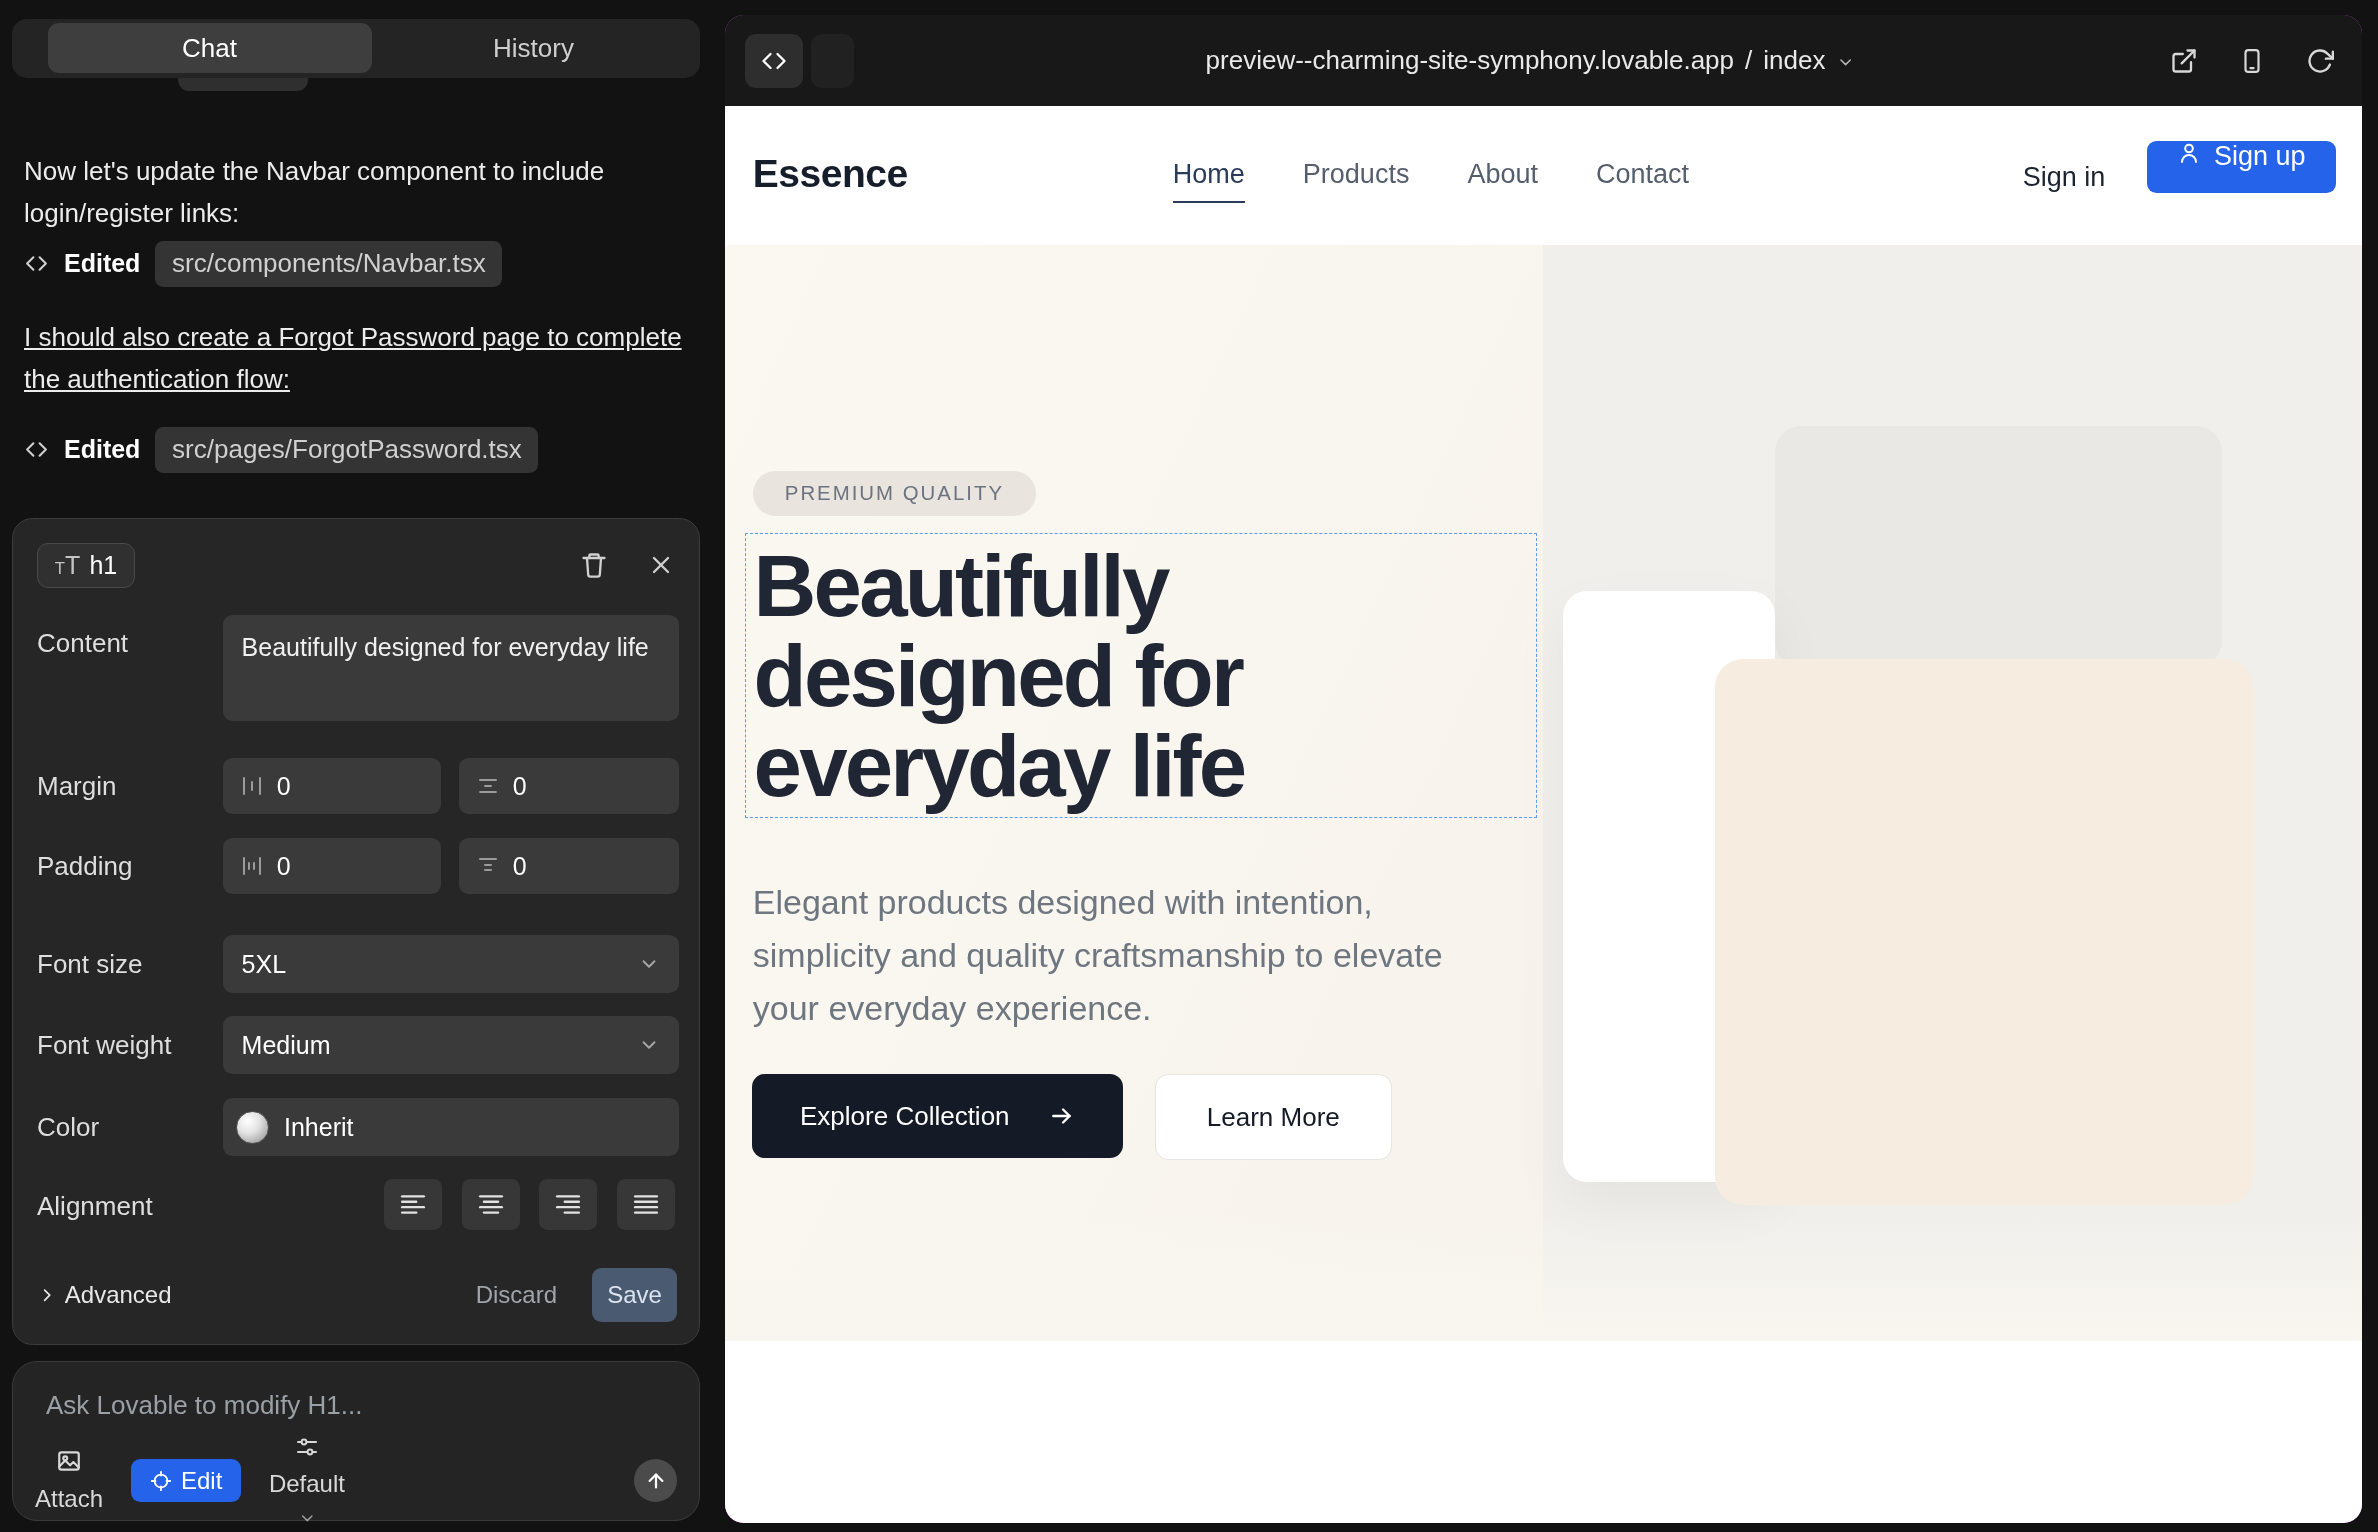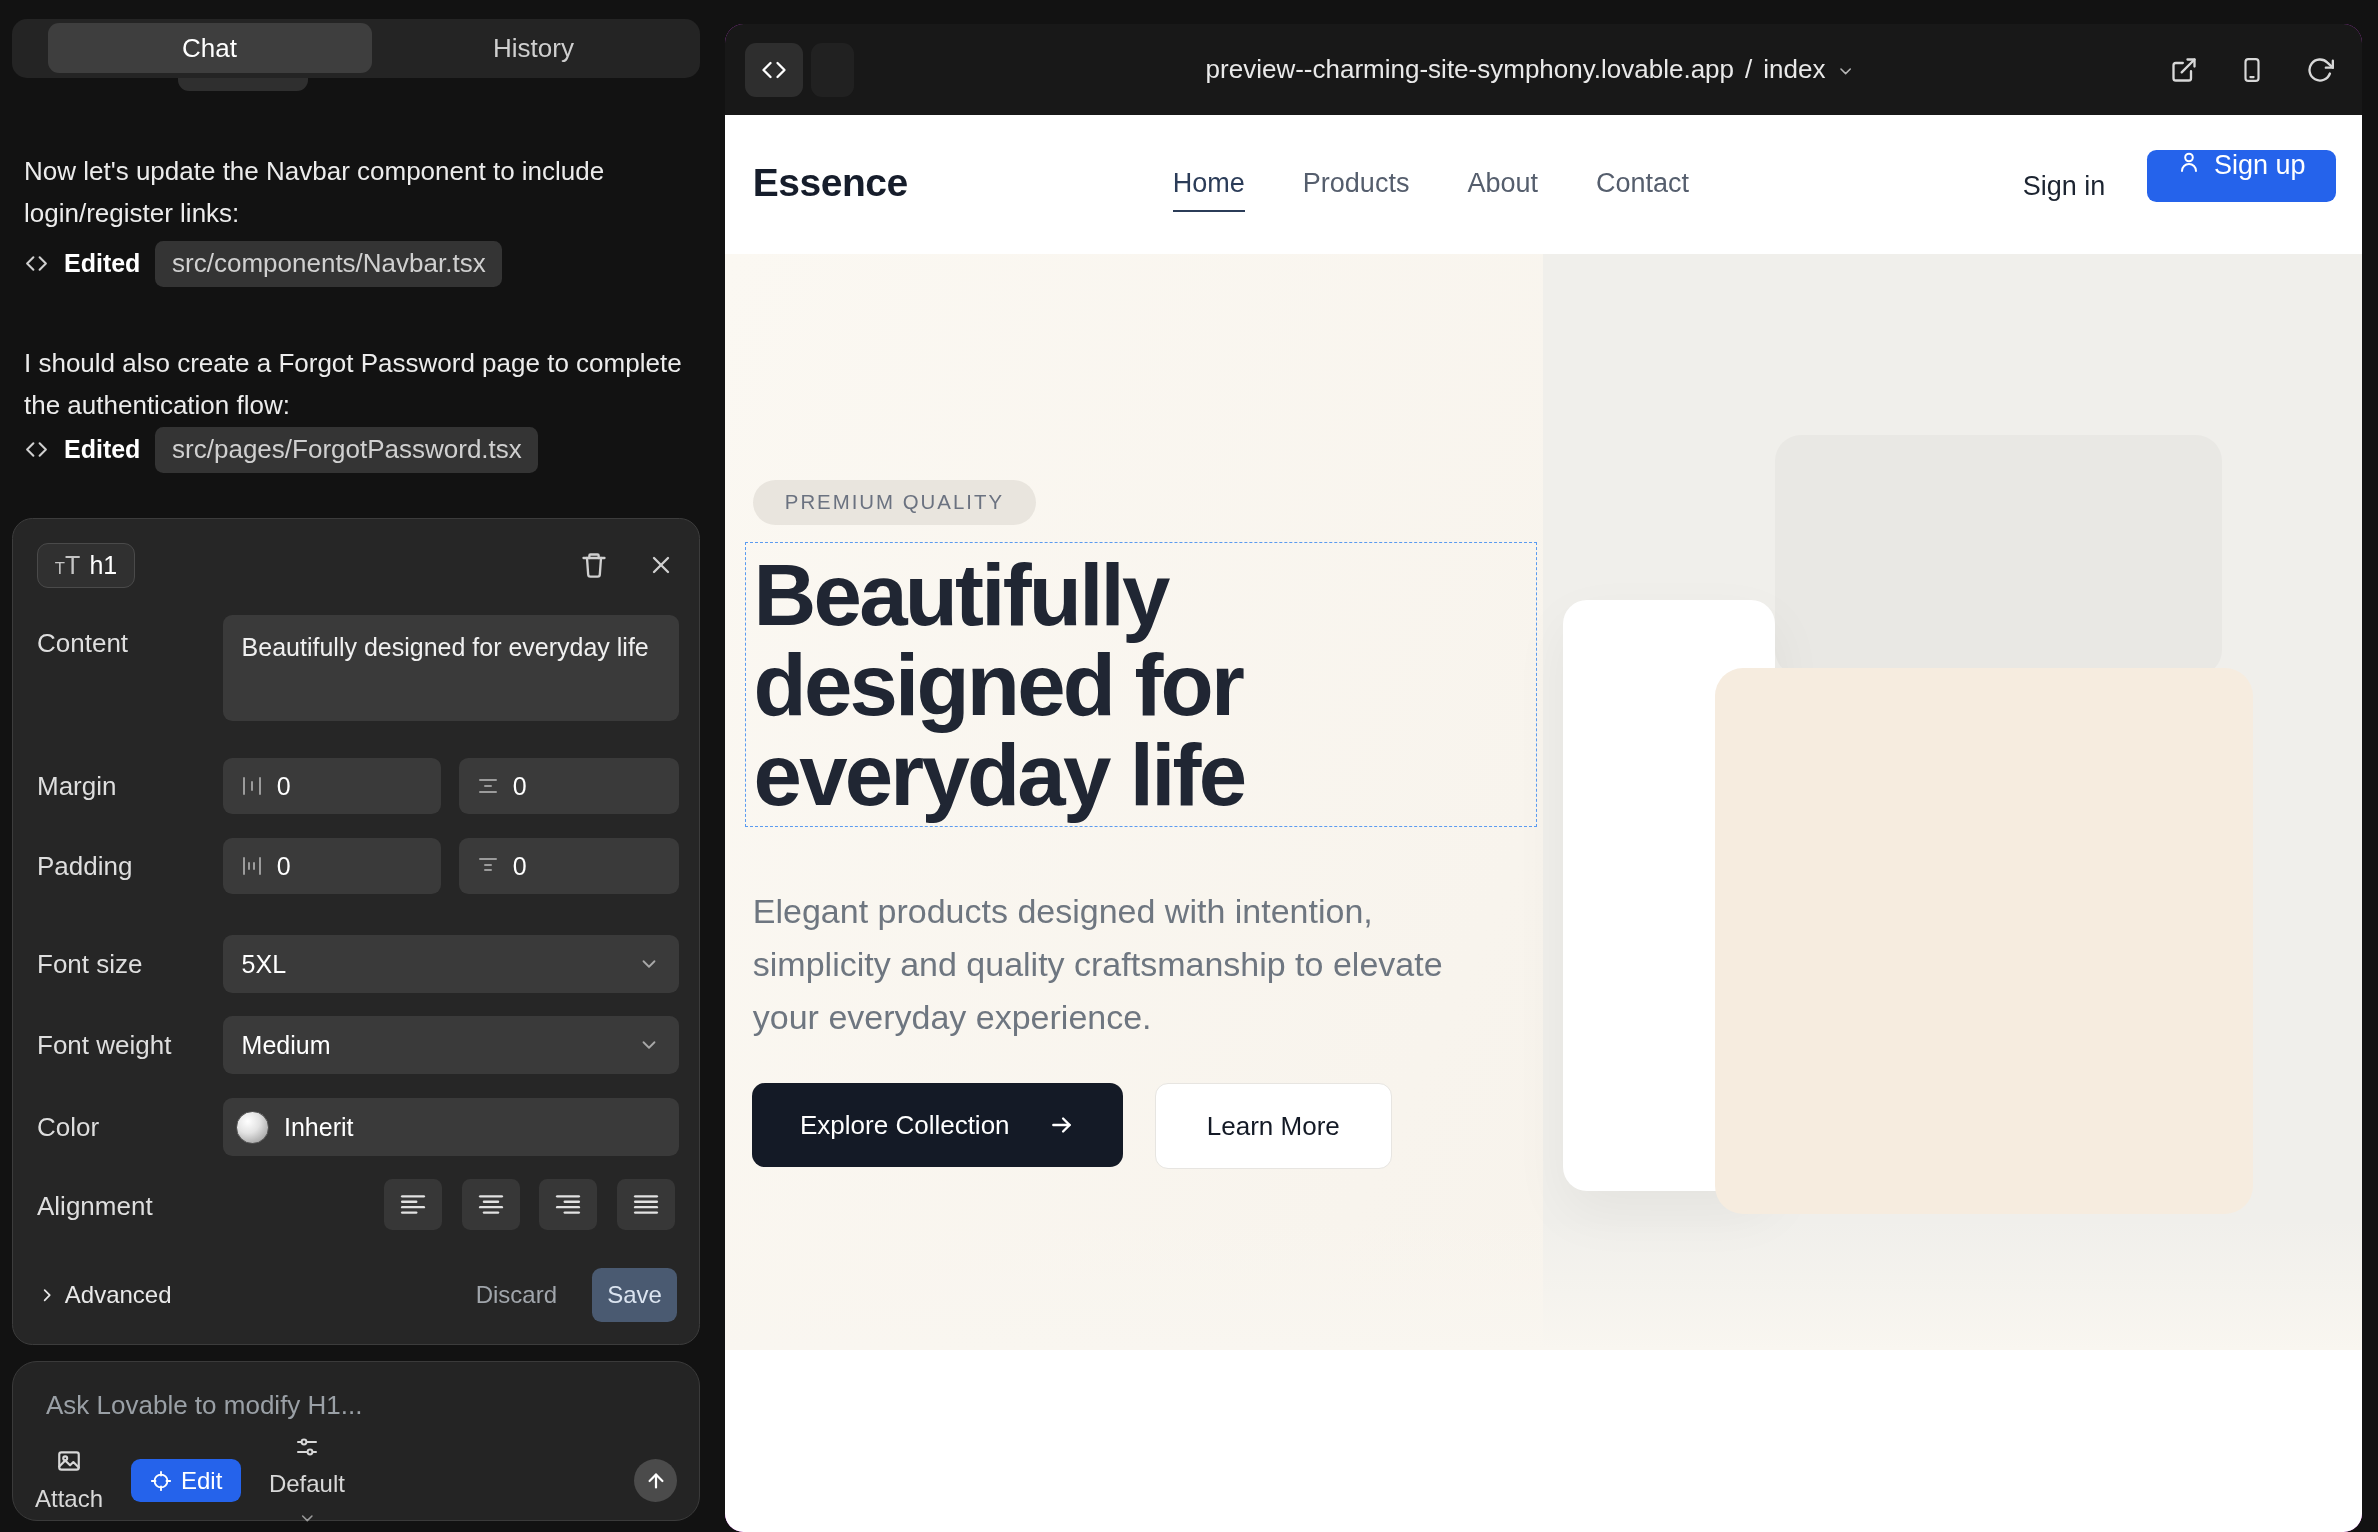--- a/index.html
+++ b/index.html
@@ -13,21 +13,21 @@
 
   .clipped-chip { position:absolute; left:178px; top:54px; width:130px; height:37px;
                   background:#2f2f2f; border-radius:11px; z-index:1; }
   .tabsbar { position:absolute; left:12px; top:18.6px; width:688px; height:59px;
              background:#242424; border-radius:15px; display:flex; padding:4.6px; z-index:2; }
   .tab { flex:1; display:flex; align-items:center; justify-content:center;
          font-size:26px; color:#cfcfcf; border-radius:11px; cursor:pointer; }
   .tab.active { background:#3e3e3e; color:#ffffff;margin-left:31px; }
 
   .msg { position:absolute; left:24px; width:663px; font-size:26px; line-height:42px; color:#ececec; z-index:0;margin-top:20px; }
-  .msg1 { top:130px; } .msg2 { top:322px; }
+  .msg1 { top:130px; } .msg2 { top:296px;text-decoration:underline; }
 
   .edited-row { position:absolute; left:24px; display:flex; align-items:center; gap:15px; }
   .r1 { top:241px; } .r2 { top:427px; }
   .edited-row .codeico { color:#cfcfcf; }
   .edited-label { font-size:25px; font-weight:700; color:#ffffff; }
   .file-chip { background:#343434; color:#d0d0d0; font-size:26px; padding:7.4px 16.7px;
                border-radius:8.3px; white-space:nowrap; cursor:pointer; }
 
   
   .editor { position:absolute; left:12px; top:518px; width:688px; height:827px;
@@ -93,21 +93,21 @@
               color:#d8d8d8; font-size:24px; cursor:pointer;flex-direction:column; }
   .ghostbtn .chev { color:#9a9a9a; }
   .edit-pill { display:flex; align-items:center; gap:9.3px; height:43px; padding:0 18.6px;
                background:#2563eb; border:none; border-radius:9.3px; color:#ffffff;
                font-size:24px; cursor:pointer; }
   .send { margin-left:auto; width:43px; height:43px; border-radius:50%; background:#4b4b4b;
           border:none; color:#ffffff; display:flex; align-items:center; justify-content:center; cursor:pointer; }
 
   
   .preview-area { position:absolute; left:722px; top:0; right:0; bottom:0; }
-  .window { position:absolute; left:2.8px; top:24px; width:1637px; height:1508px;
+  .window { position:absolute; left:2.8px; top:15px; width:1637px; height:1508px;
             background:#d946ef; border-radius:18.6px; overflow:hidden;
             display:flex; flex-direction:column; }
   .win-header { flex:0 0 91px; position:relative; display:flex; align-items:center; background:#181818; }
   .code-group { position:absolute; left:20.4px; display:flex; gap:7.4px; }
   .codebtn { width:58px; height:54px; background:#2e2e2e; border:none; border-radius:11px;
              color:#fff; display:flex; align-items:center; justify-content:center; cursor:pointer; }
   .codebtn.ghost2 { width:43px; background:#212121; }
   .urlbar { position:absolute; left:50%; transform:translateX(-52%); display:flex;
             align-items:center; gap:11px; color:#e9e9e9; font-size:26px; cursor:pointer; }
   .urlbar .chev { color:#b5b5b5; margin-top:3.7px; }

